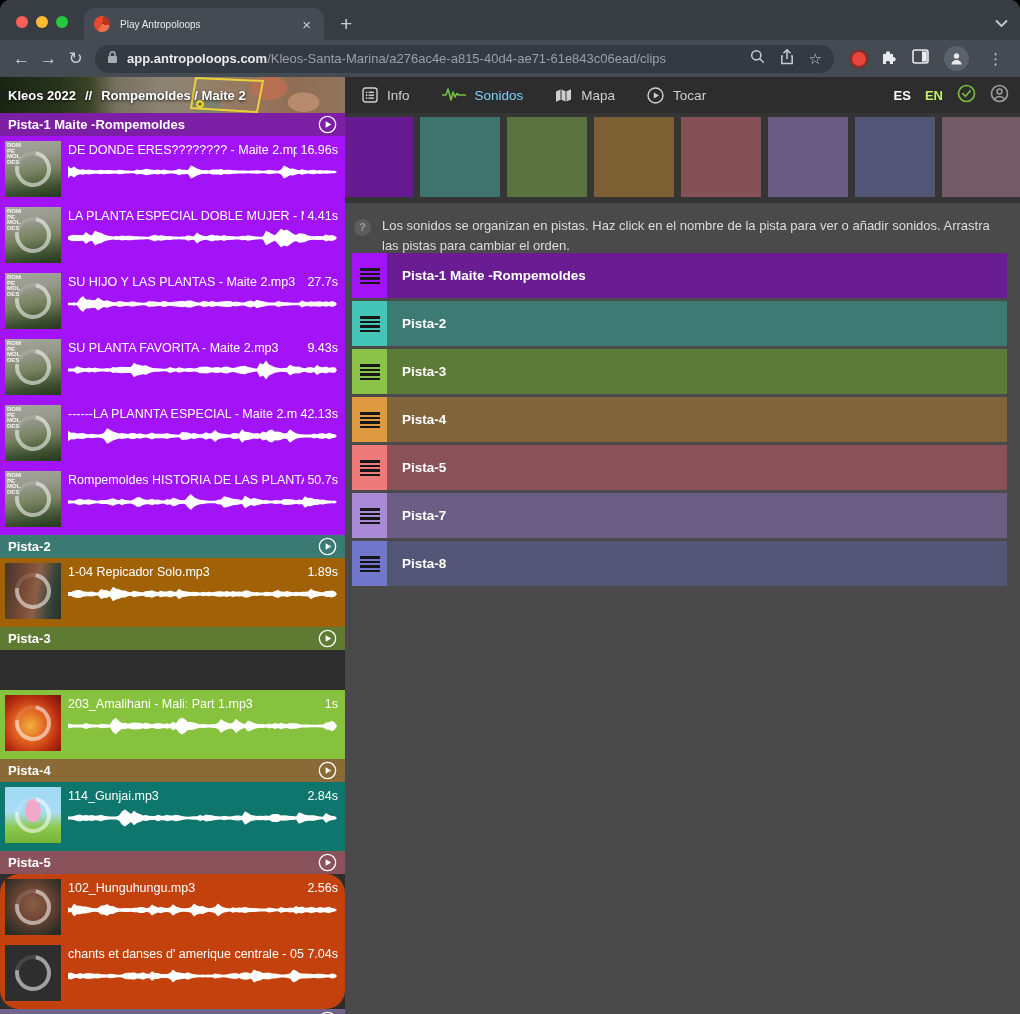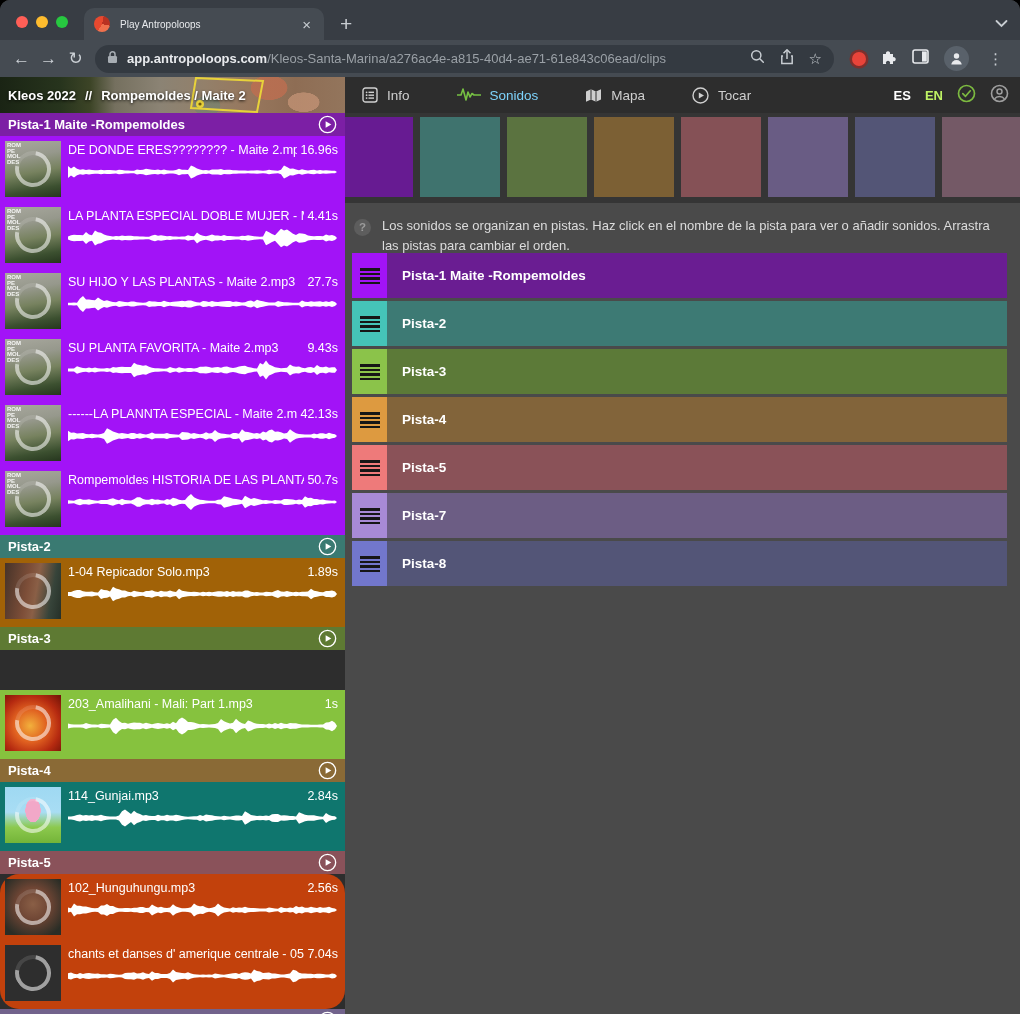--- a/index.html
+++ b/index.html
@@ -33,21 +33,21 @@
   .appbar{position:absolute;top:77px;left:0;right:0;height:36px;background:#2d2d2d;display:flex;align-items:center;}
   .maparea{position:relative;width:345px;height:36px;flex:none;overflow:hidden;
     background:
       radial-gradient(30px 20px at 78% 30%,rgba(190,110,80,.8) 0 60%,transparent 62%),
       radial-gradient(26px 16px at 88% 70%,rgba(200,150,120,.7) 0 60%,transparent 62%),
       radial-gradient(22px 16px at 60% 80%,rgba(120,130,110,.8) 0 60%,transparent 62%),
       linear-gradient(90deg,#1a2414 0px,#27341d 60px,#3c4426 90px,#75705f 115px,#8b8374 160px,#93806a 205px,#97775d 250px,#8e6d54 295px,#93755c 345px);}
   .maparea svg{position:absolute;left:0;top:0;}
   .breadcrumb{position:absolute;left:8px;top:50%;transform:translateY(-50%);display:flex;gap:9px;white-space:nowrap;
               color:#fff;font-size:13px;font-weight:600;text-shadow:0 1px 3px rgba(0,0,0,.85);}
-  .apptabs{display:flex;align-items:center;gap:47px;margin-left:17px;color:#cfcfcf;font-size:13.5px;}
+  .apptabs{display:flex;align-items:center;gap:32px;margin-left:17px;color:#cfcfcf;font-size:13.5px;}
   .tabbtn{display:flex;align-items:center;gap:9px;}
   .tabbtn.active{color:#7dd3fc;}
   .appright{margin-left:auto;display:flex;align-items:center;gap:14px;padding-right:11px;}
   .lang-es{color:#fff;font-weight:700;font-size:13px;}
   .lang-en{color:#bef264;font-weight:700;font-size:13px;}
   
   .sidebar{position:absolute;top:113px;left:0;width:345px;bottom:0;background:#2d2d2d;overflow:hidden;}
   .track-head{height:23px;display:flex;align-items:center;padding:0 8px;color:#fff;font-size:13px;font-weight:700;}
   .playbtn{margin-left:auto;flex:none;}
   .clips{padding-bottom:3px;}

